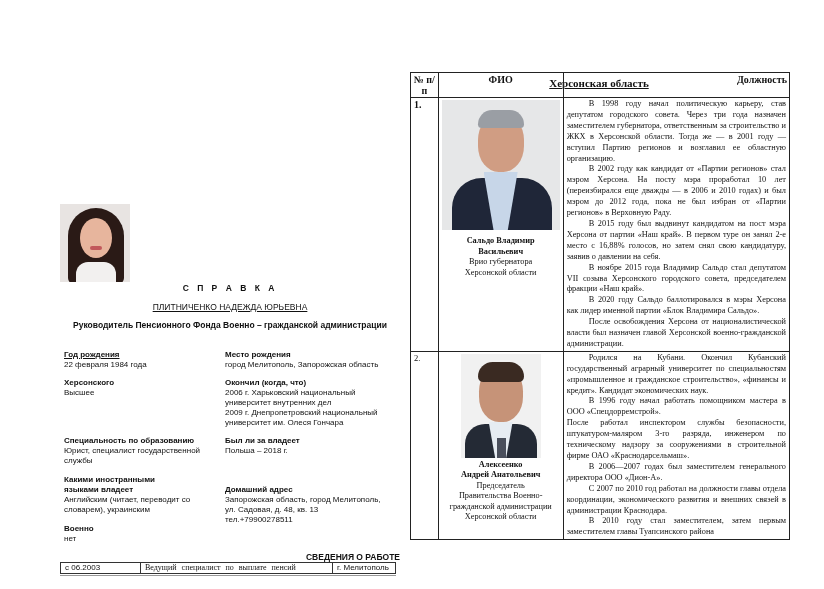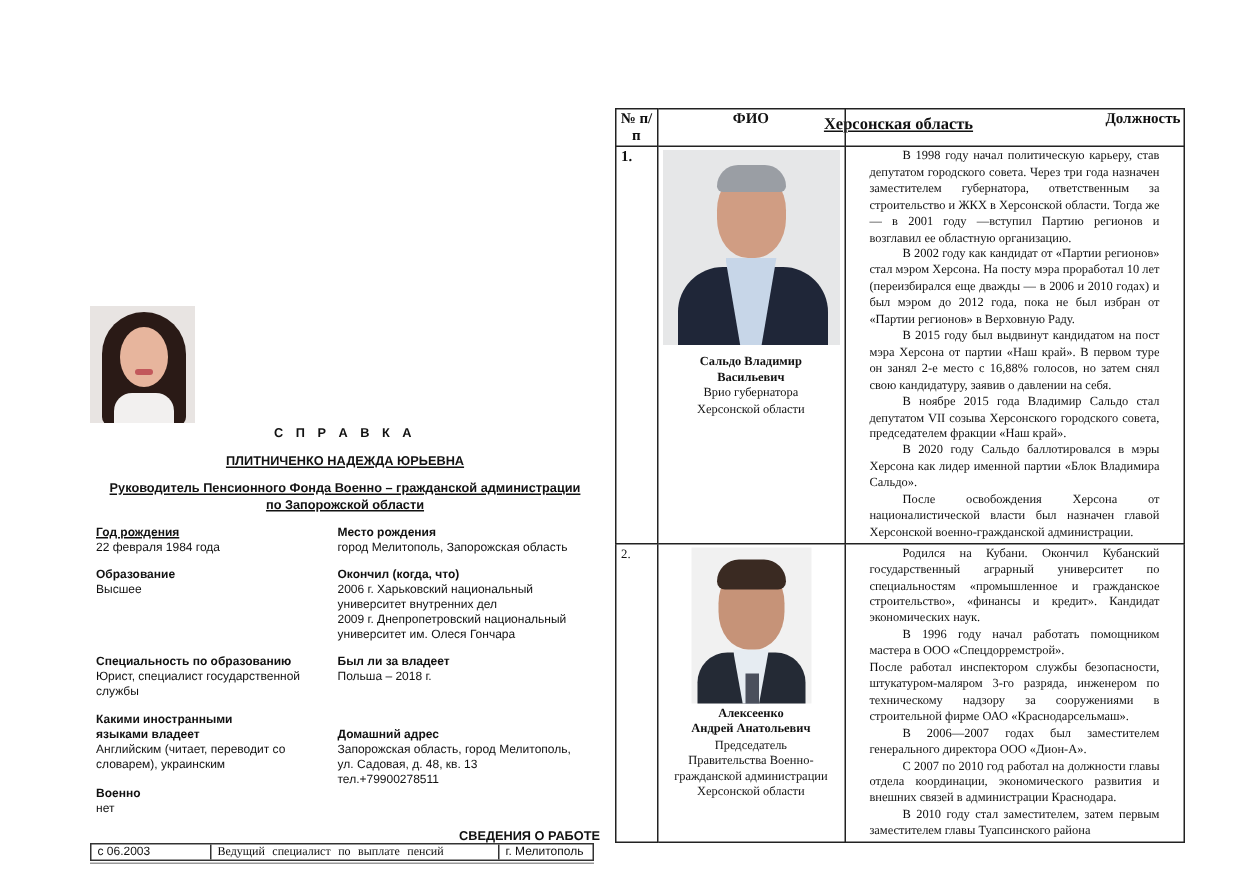--- a/index.html
+++ b/index.html
@@ -7,42 +7,42 @@
   .abs { position: absolute; }
 
   
   .photo-woman { left: 60px; top: 204px; width: 70px; height: 78px; background: #e8e4e2; overflow: hidden; }
   .photo-woman .hair { position: absolute; left: 8px; top: 4px; width: 56px; height: 76px; background: #2a1a16; border-radius: 28px 28px 6px 6px; }
   .photo-woman .face { position: absolute; left: 20px; top: 14px; width: 32px; height: 40px; background: #e7b59d; border-radius: 50%; }
   .photo-woman .lips { position: absolute; left: 30px; top: 42px; width: 12px; height: 4px; background: #c2585b; border-radius: 3px; }
   .photo-woman .shirt { position: absolute; left: 16px; top: 58px; width: 40px; height: 20px; background: #f2f0ef; border-radius: 12px 12px 0 0; }
 
   .sp-title { left: 60px; width: 340px; top: 283px; text-align: center; font-weight: bold; font-size: 8.5px; letter-spacing: 3px; }
-  .sp-name { left: 60px; width: 340px; top: 302px; text-align: center; font-weight: bold; font-size: 8.5px; text-decoration: underline; }
-  .sp-pos { left: 60px; width: 340px; top: 320px; text-align: center; font-weight: bold; font-size: 8.5px; text-decoration: underline; line-height: 11px; }
+  .sp-name { left: 60px; width: 340px; top: 302px; text-align: center; font-weight: normal; font-size: 8.5px; text-decoration: underline; }
+  .sp-pos { left: 60px; width: 340px; top: 320px; text-align: center; font-weight: bold; font-size: 8.5px; line-height: 11px; }
 
   .f-label { font-weight: bold; font-size: 8px; line-height: 10px; }
   .f-label.u { text-decoration: underline; }
   .f-val { font-size: 8px; line-height: 10px; }
 
   .work-title { left: 60px; width: 340px; top: 552px; text-align: right; font-weight: bold; font-size: 8.5px; }
   .work-row { left: 60px; top: 562px; width: 336px; height: 12px; border: 1px solid #333; display: flex; font-size: 8px; line-height: 10px; }
   .work-row div { padding: 0 4px; border-right: 1px solid #333; white-space: nowrap; overflow: hidden; }
   .work-row div:last-child { border-right: none; }
   .work-bottom { left: 60px; top: 575px; width: 336px; border-top: 1px solid #999; }
 
   
   .kh-title { left: 410px; width: 378px; top: 45px; text-align: center; font-family: "Liberation Serif", serif; font-weight: bold; font-size: 11px; text-decoration: underline; margin-top: 32px; }
   table.kh { position: absolute; left: 410px; top: 72px; width: 380px; border-collapse: collapse; font-family: "Liberation Serif", serif; font-size: 8.3px; }
   table.kh td, table.kh th { border: 1px solid #222; vertical-align: top; }
   table.kh th { font-weight: bold; font-size: 10px; text-align: center; padding: 1px 2px; line-height: 11px; }
   .c-num { width: 28px; font-weight: bold; font-size: 10px; padding: 1px 3px; }
   .c-num.light { font-weight: normal; }
   .c-fio { width: 122px; text-align: center; padding: 1px 3px; }
-  .c-pos { width: 230px; padding: 1px 16px; text-align: justify; line-height: 10.9px; }
+  .c-pos { width: 230px; padding: 1px 3px; text-align: justify; line-height: 10.9px; }
   .c-pos p { text-indent: 22px; }
   .c-pos p.noind { text-indent: 0; }
   .fio-name { font-weight: bold; line-height: 10.5px; }
   .fio-role { line-height: 10.5px; }
 
   .photo-man { margin: 1px auto 6px; width: 118px; height: 130px; background: #e6e7e8; position: relative; overflow: hidden; }
   .photo-man .suit { position: absolute; left: 10px; top: 78px; width: 100px; height: 60px; background: #1f2638; border-radius: 30px 30px 0 0; }
   .photo-man .shirt { position: absolute; left: 42px; top: 72px; width: 34px; height: 60px; background: #c7d6e8; clip-path: polygon(0 0,100% 0,70% 100%,30% 100%); }
   .photo-man .head { position: absolute; left: 36px; top: 14px; width: 46px; height: 58px; background: #d09d83; border-radius: 45%; }
   .photo-man .hairline { position: absolute; left: 36px; top: 10px; width: 46px; height: 18px; background: #9a9ea4; border-radius: 22px 22px 6px 6px; }
@@ -60,34 +60,33 @@
 <div class="abs photo-woman">
   <div class="hair"></div>
     <div class="face"></div>
     <div class="lips"></div>
     <div class="shirt"></div>
 </div>
 <div class="abs sp-title">С П Р А В К А</div>
 <div class="abs sp-name">ПЛИТНИЧЕНКО НАДЕЖДА ЮРЬЕВНА</div>
 <div class="abs sp-pos">
   <div>Руководитель Пенсионного Фонда Военно – гражданской администрации</div>
-  <div>по Запорожской области</div>
 </div>
 
 <div class="abs" style="left:64px;top:350px;">
   <div class="f-label u">Год  рождения</div>
   <div class="f-val">22 февраля 1984 года</div>
 </div>
 <div class="abs" style="left:225px;top:350px;">
   <div class="f-label">Место рождения</div>
   <div class="f-val">город Мелитополь, Запорожская область</div>
 </div>
 
 <div class="abs" style="left:64px;top:378px;">
-  <div class="f-label">Образование</div>
+  <div class="f-label">Херсонского</div>
   <div class="f-val">Высшее</div>
 </div>
 <div class="abs" style="left:225px;top:378px;">
   <div class="f-label">Окончил (когда, что)</div>
   <div class="f-val">2006 г. Харьковский национальный</div>
   <div class="f-val">университет внутренних дел</div>
   <div class="f-val">2009 г. Днепропетровский национальный</div>
   <div class="f-val">университет им. Олеся Гончара</div>
 </div>
 

